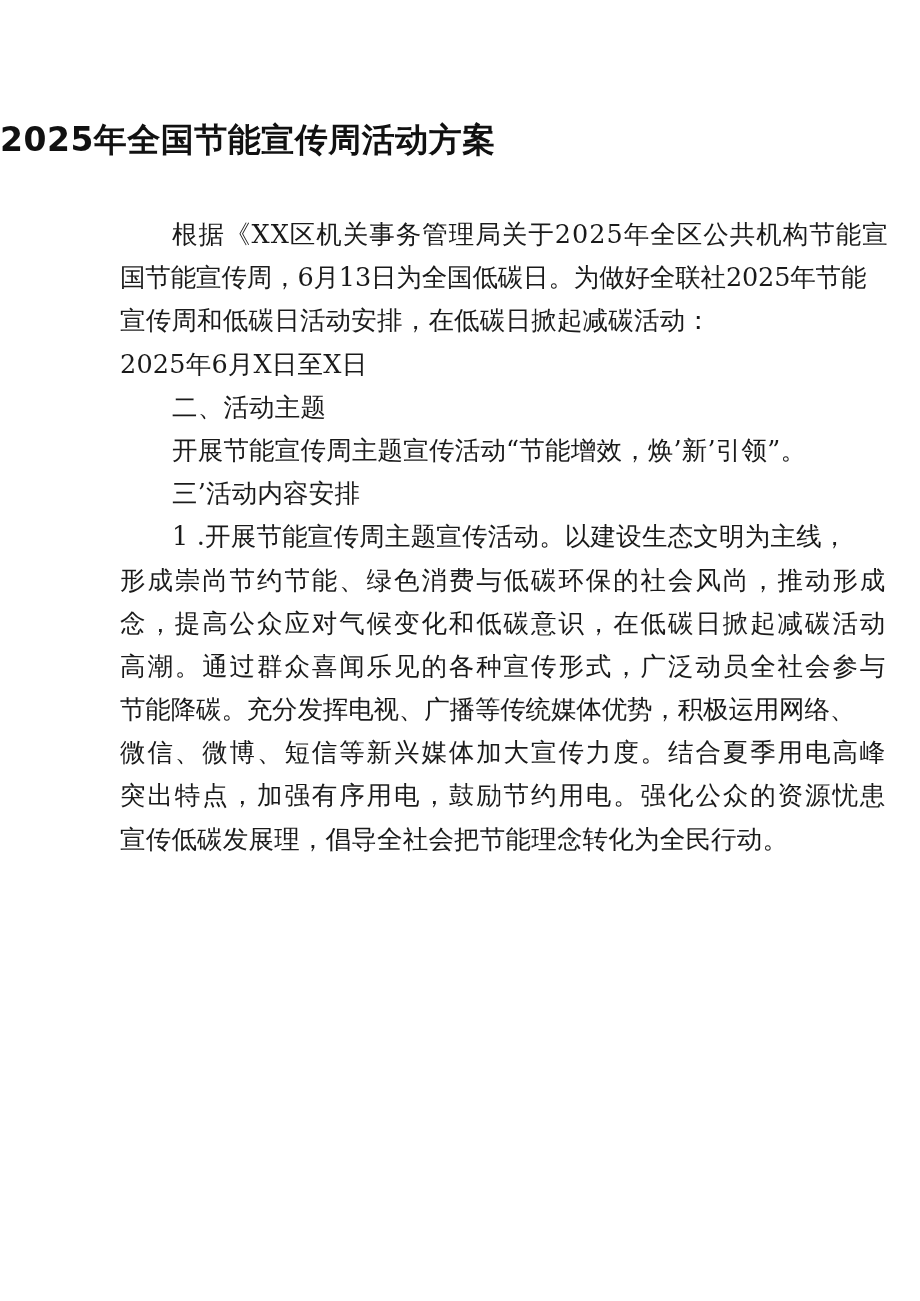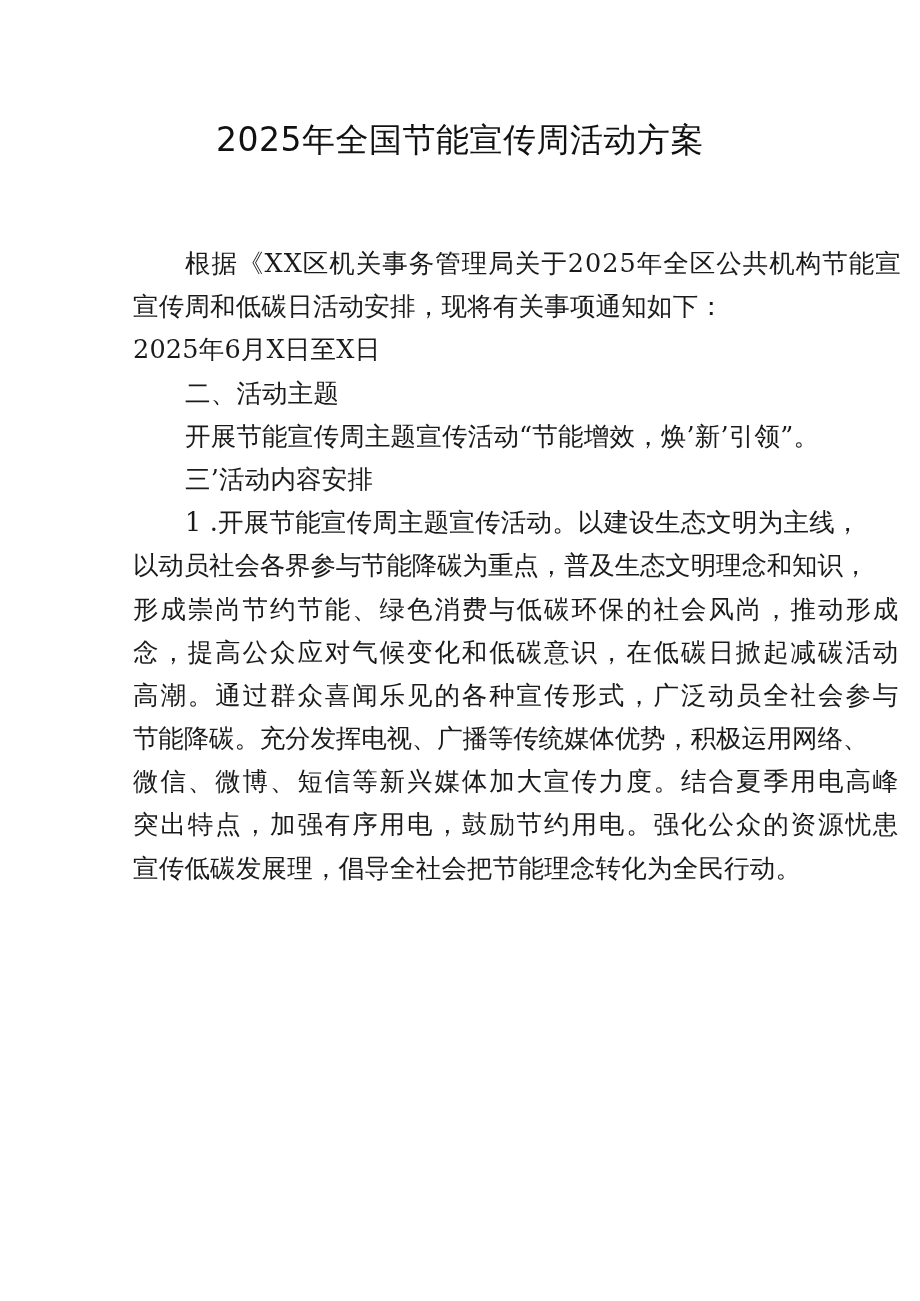--- a/index.html
+++ b/index.html
@@ -21,35 +21,34 @@
     width: 920px;
     height: 1301px;
     background: #ffffff;
     box-sizing: border-box;
   }
   .doc-title {
     position: absolute;
     left: 0;
     top: 118px;
     width: 920px;
-    text-align: center;
+    text-align: left;
     font-family: "DejaVu Sans", "Liberation Sans", sans-serif;
     font-size: 33px;
-    font-weight: 400;
+    font-weight: 700;
     letter-spacing: 0.5px;
     line-height: 44px;
     color: #111111;
     white-space: nowrap;
   }
   .body-block {
     position: absolute;
-    left: 133px;
+    left: 120px;
     top: 213px;
     width: 668px;
-    margin-top: 29px;
   }
   .line {
     font-size: 25.5px;
     line-height: 43.2px;
     letter-spacing: 0.2px;
     color: #1a1a1a;
     white-space: nowrap;
     height: 43.2px;
   }
   .line.indent {
@@ -67,27 +66,27 @@
 </style>
 </head>
 <body>
 
 <div class="page">
 
   <div class="doc-title">2025年全国节能宣传周活动方案</div>
 
   <div class="body-block">
     <div class="line indent loose">根据《XX区机关事务管理局关于2025年全区公共机构节能宣</div>
-    <div class="line">宣传周和低碳日活动安排，现将有关事项通知如下：</div>
+    <div class="line tight">国节能宣传周，6月13日为全国低碳日。为做好全联社2025年节能</div>
+    <div class="line">宣传周和低碳日活动安排，在低碳日掀起减碳活动：</div>
     <div class="line">2025年6月X日至X日</div>
     <div class="line indent">二、活动主题</div>
     <div class="line indent">开展节能宣传周主题宣传活动“节能增效，焕’新’引领”。</div>
     <div class="line indent">三’活动内容安排</div>
     <div class="line indent">1 .开展节能宣传周主题宣传活动。以建设生态文明为主线，</div>
-    <div class="line tight">以动员社会各界参与节能降碳为重点，普及生态文明理念和知识，</div>
     <div class="line looser">形成崇尚节约节能、绿色消费与低碳环保的社会风尚，推动形成</div>
     <div class="line looser">念，提高公众应对气候变化和低碳意识，在低碳日掀起减碳活动</div>
     <div class="line looser">高潮。通过群众喜闻乐见的各种宣传形式，广泛动员全社会参与</div>
     <div class="line tight">节能降碳。充分发挥电视、广播等传统媒体优势，积极运用网络、</div>
     <div class="line looser">微信、微博、短信等新兴媒体加大宣传力度。结合夏季用电高峰</div>
     <div class="line looser">突出特点，加强有序用电，鼓励节约用电。强化公众的资源忧患</div>
     <div class="line">宣传低碳发展理，倡导全社会把节能理念转化为全民行动。</div>
   </div>
 
 </div>

